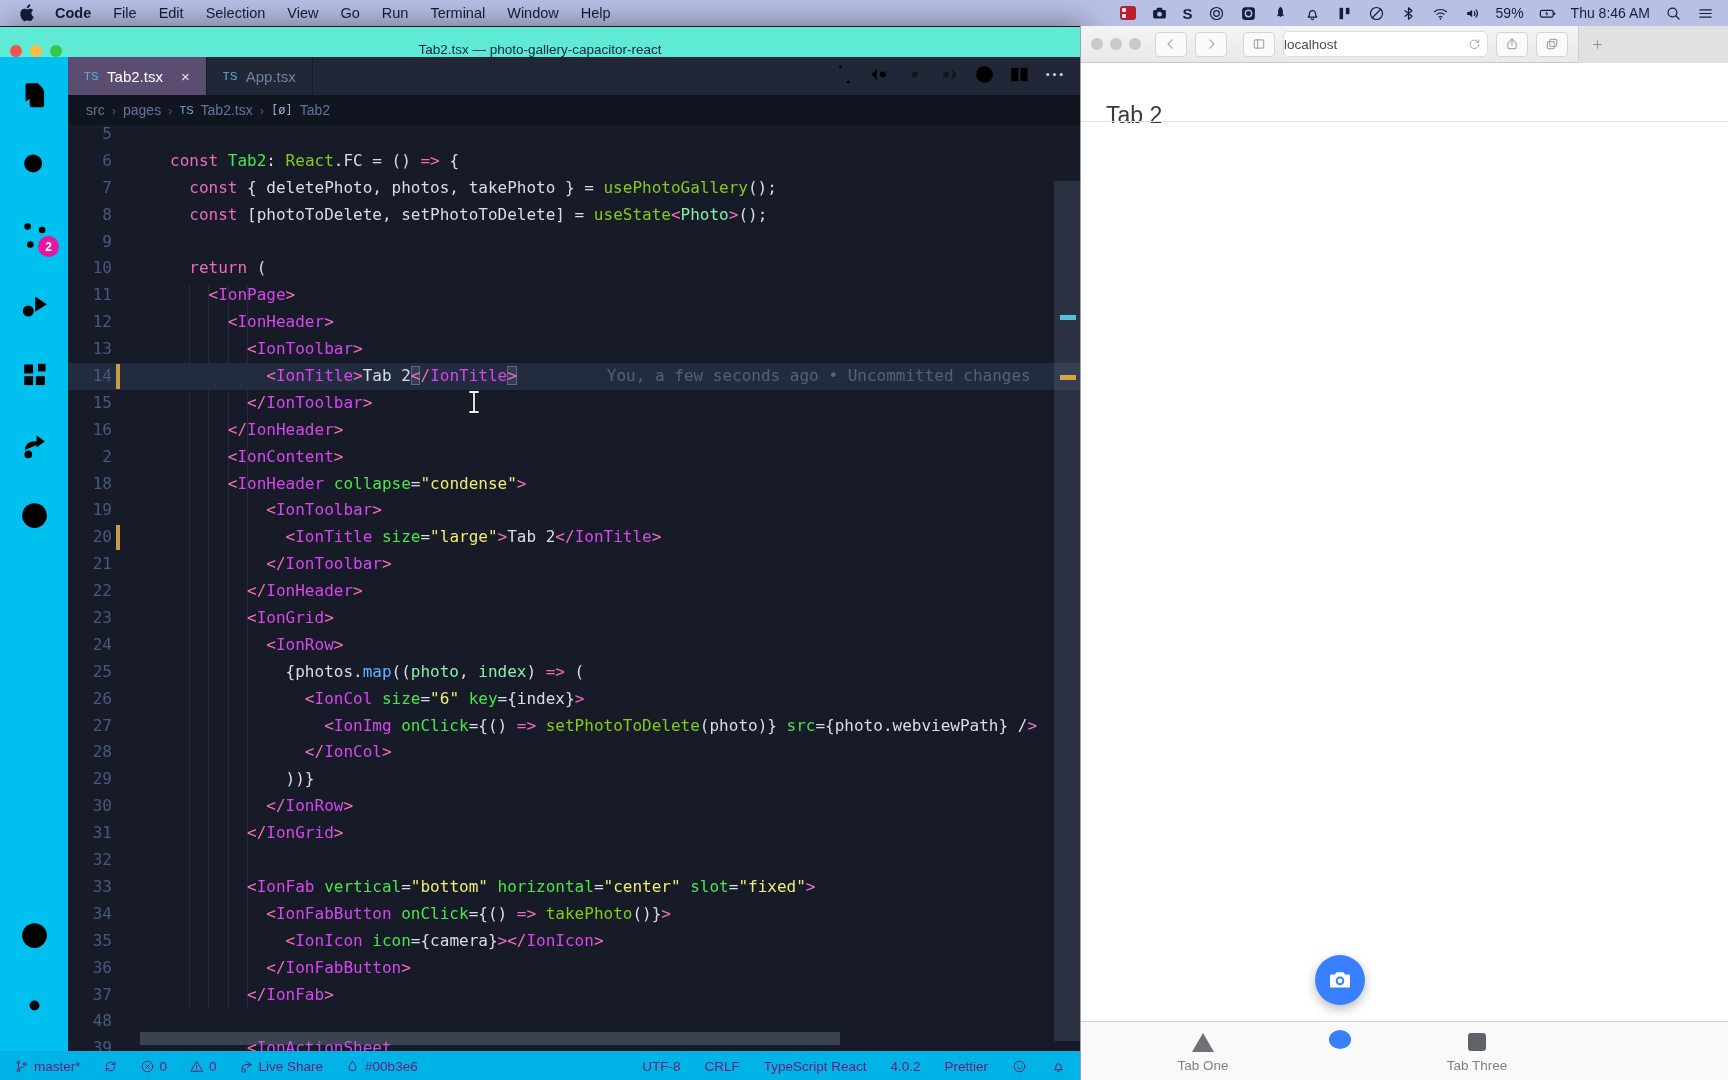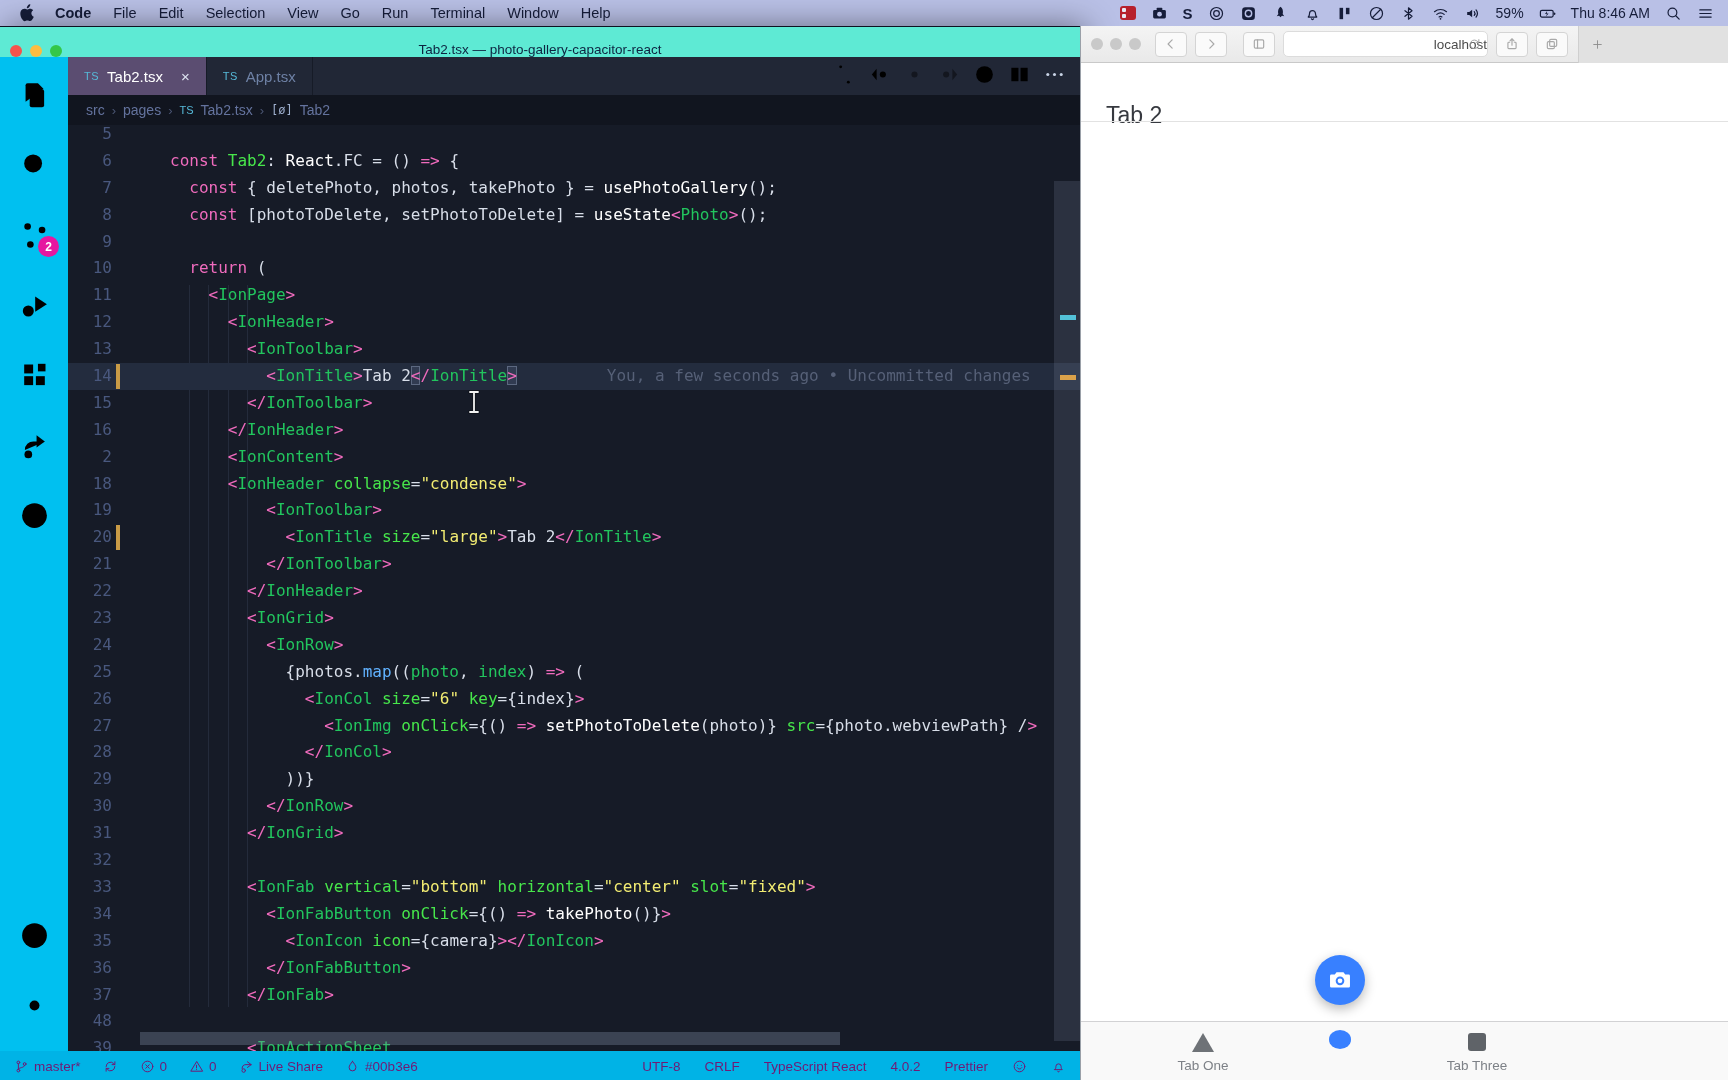--- a/index.html
+++ b/index.html
@@ -57,22 +57,22 @@
   .bc-sym{color:#9fb0cf;font-size:12px;font-family:"DejaVu Sans Mono",monospace;}
 
   #editor{position:absolute;left:68px;right:0;top:98px;bottom:30px;background:#161b27;overflow:hidden;}
   #code-lines{margin-top:-4px;font-family:"DejaVu Sans Mono",monospace;font-size:16px;}
   .line{display:flex;height:26.9px;line-height:26.9px;white-space:pre;position:relative;}
   .line .ln{width:44px;text-align:right;color:#49587e;flex:none;user-select:none;}
   .line .gutz{width:26px;flex:none;position:relative;}
   .line .gutz .modbar{position:absolute;left:4px;top:1px;bottom:1px;width:3.5px;background:#c99b46;}
   .line .code{padding-left:32px;flex:1;overflow:hidden;}
   .line.current{background:#232c3e;}
-  .tok.d{color:#d8dee9;} .tok.kw{color:#ef6bbd;} .tok.g{color:#47e64b;} .tok.fn{color:#ffffff;}
-  .tok.mt{color:#61b2ff;} .tok.ty{color:#22c55e;} .tok.st{color:#f2ec72;} .tok.at{color:#47e64b;} .tok.tg{color:#22c55e;text-align:center;} .tok.pk{color:#ef6bbd;}
+  .tok.d{color:#d8dee9;} .tok.kw{color:#ef6bbd;} .tok.g{color:#47e64b;} .tok.fn{color:#84cc16;}
+  .tok.mt{color:#61b2ff;} .tok.ty{color:#86efac;} .tok.st{color:#f2ec72;} .tok.at{color:#47e64b;} .tok.tg{color:#d946ef;text-align:center;} .tok.pk{color:#ef6bbd;}
   .tok.bx{box-shadow:inset 0 0 0 1px #5c6880;background:rgba(100,115,150,.22);}
   .blame{color:#566077;margin-left:90px;}
   #indent-guides div{position:absolute;width:1px;top:160px;bottom:44px;background:#242b3b;}
   #vscroll{position:absolute;right:0;top:56px;width:26px;height:860px;background:rgba(130,142,166,.20);}
   .ruler-mark{position:absolute;right:4px;width:16px;height:5px;}
   #hscroll{position:absolute;left:72px;bottom:6px;width:700px;height:13px;background:rgba(130,142,166,.35);}
 
   #statusbar{position:absolute;left:0;bottom:0;width:100%;height:30px;background:#00b3e6;color:#701a75;
              display:flex;align-items:center;font-size:13.5px;padding:0 14px;box-sizing:border-box;}
   .sb-item{display:flex;align-items:center;gap:5px;margin-right:22px;cursor:pointer;}
@@ -82,21 +82,21 @@
 
   
   #safari{position:absolute;left:1080px;top:26px;width:648px;height:1054px;background:#ffffff;border-left:1px solid #9aa0a8;}
   #saf-toolbar{position:absolute;left:0;top:0;width:100%;height:37px;background:linear-gradient(#f4f4f4,#e9e9e9);
                border-bottom:1px solid #c9c9c9;display:flex;align-items:center;padding:0 10px;box-sizing:border-box;gap:8px;}
   .saf-tl{width:12px;height:12px;border-radius:50%;background:#c9c9c9;margin-right:-1px;}
   .saf-btn{width:30px;height:23px;border:1px solid #d4d4d4;background:#fafafa;border-radius:4px;color:#a9a9a9;
            display:flex;align-items:center;justify-content:center;}
   .saf-btn svg{width:14px;height:14px;stroke-width:2;}
   #saf-url{flex:1;max-width:260px;margin:12px auto;height:24px;border:1px solid #dcdcdc;background:#ffffff;border-radius:5px;
-           display:flex;align-items:center;justify-content:flex-end;position:relative;font-size:13.5px;color:#4c4c4c;}
+           display:flex;align-items:center;justify-content:flex-start;position:relative;font-size:13.5px;color:#4c4c4c;}
   #saf-url .reload{position:absolute;right:6px;color:#9d9d9d;}
   #saf-url .reload svg{width:13px;height:13px;}
   #saf-pluszone{width:150px;height:37px;margin:0 -10px 0 2px;background:#e1e1e1;border-left:1px solid #cfcfcf;
                 display:flex;align-items:center;color:#8d8d8d;flex:none;}
   #saf-pluszone svg{width:13px;height:13px;margin-left:12px;}
 
   #page-header-title{position:absolute;left:25px;top:76px;font-size:23px;font-weight:500;color:#36393f;}
   #page-divider{position:absolute;left:0;top:95px;width:100%;height:1px;background:#e2e2e2;}
 
   #fab{position:absolute;left:234px;top:929px;width:50px;height:50px;border-radius:50%;background:#3880ff;

